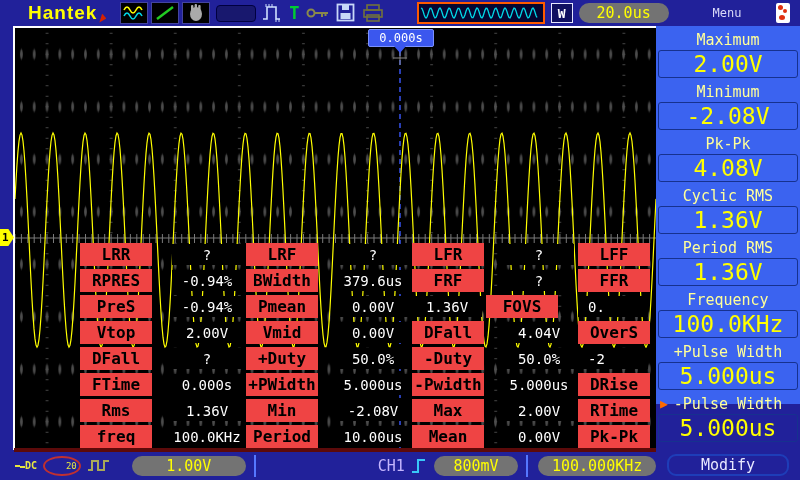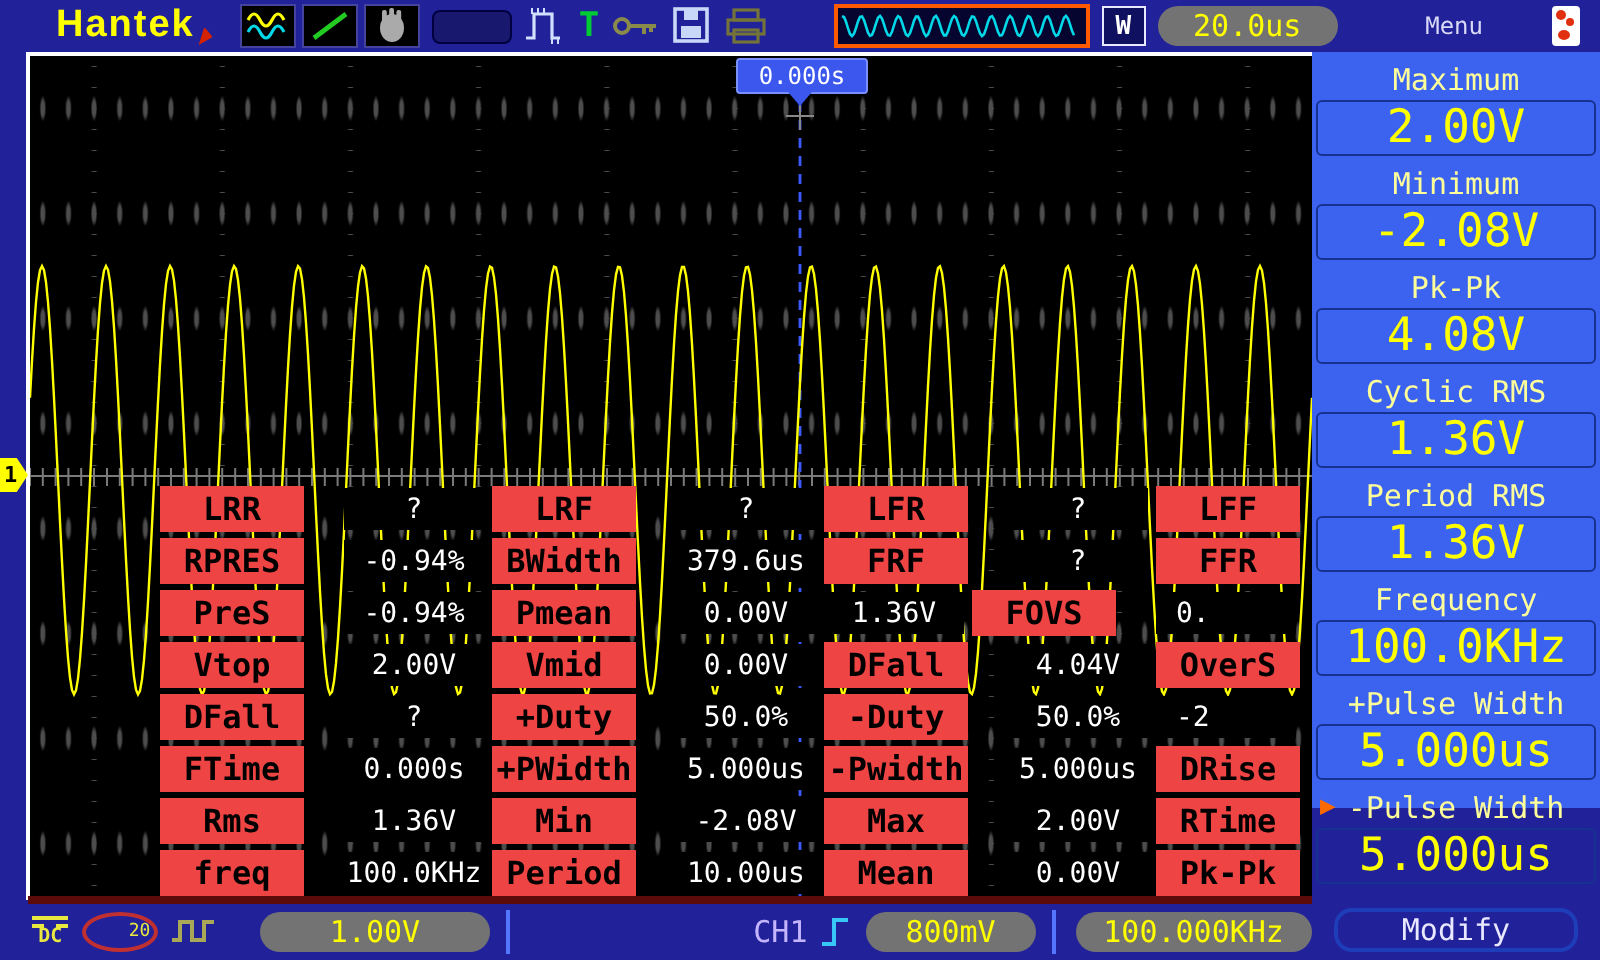--- a/index.html
+++ b/index.html
@@ -62,21 +62,21 @@
   .sb-item{height:48px;margin-bottom:4px;flex:none;}
   .sb-label{height:19px;color:#ffff9a;font-size:15px;display:flex;align-items:center;justify-content:center;position:relative;}
   .sel-arrow{color:#ff6a00;font-size:13px;position:absolute;left:4px;top:2px;}
   .sb-value{height:26px;margin:1px 2px 0 2px;border:1px solid #16318f;border-radius:3px;
      color:#ffff00;font-size:23px;display:flex;align-items:center;justify-content:center;}
   .modify-btn{margin:8px auto 0 auto;width:118px;height:21px;border:2px solid #1e3db8;border-radius:9px;
      color:#e8e8ff;font-size:15px;display:flex;align-items:center;justify-content:center;background:transparent;}
 
   
   .bottombar{left:0;top:452px;width:656px;height:28px;background:#21219a;display:flex;align-items:center;}
-  .dc-icon{margin-left:15px;width:22px;display:flex;flex-direction:column;align-items:center;}
+  .dc-icon{margin-left:15px;width:22px;display:flex;flex-direction:row;align-items:center;}
   .dc-line{width:18px;border-top:2px solid #e8e840;}
   .dc-dash{width:18px;border-top:2px dashed #e8e840;margin-top:2px;}
   .dc-text{color:#e8e840;font-size:10px;font-weight:bold;line-height:10px;}
   .bw-icon{margin-left:6px;width:16px;height:16px;border:2px solid #c03030;border-radius:50%;
      color:#e8e840;font-size:9px;display:flex;align-items:center;justify-content:center;padding-left:19px;}
   .sq-icon{margin-left:6px;display:flex;align-items:center;}
   .ch-pill{width:124px;margin-left:21px;}
   .vdiv{width:2px;height:22px;background:#5577ff;}
   .d1{margin-left:8px;} .d2{margin-left:8px;} 
   .ch1-label{color:#c4b5fd;font-size:15px;margin-left:122px;}

